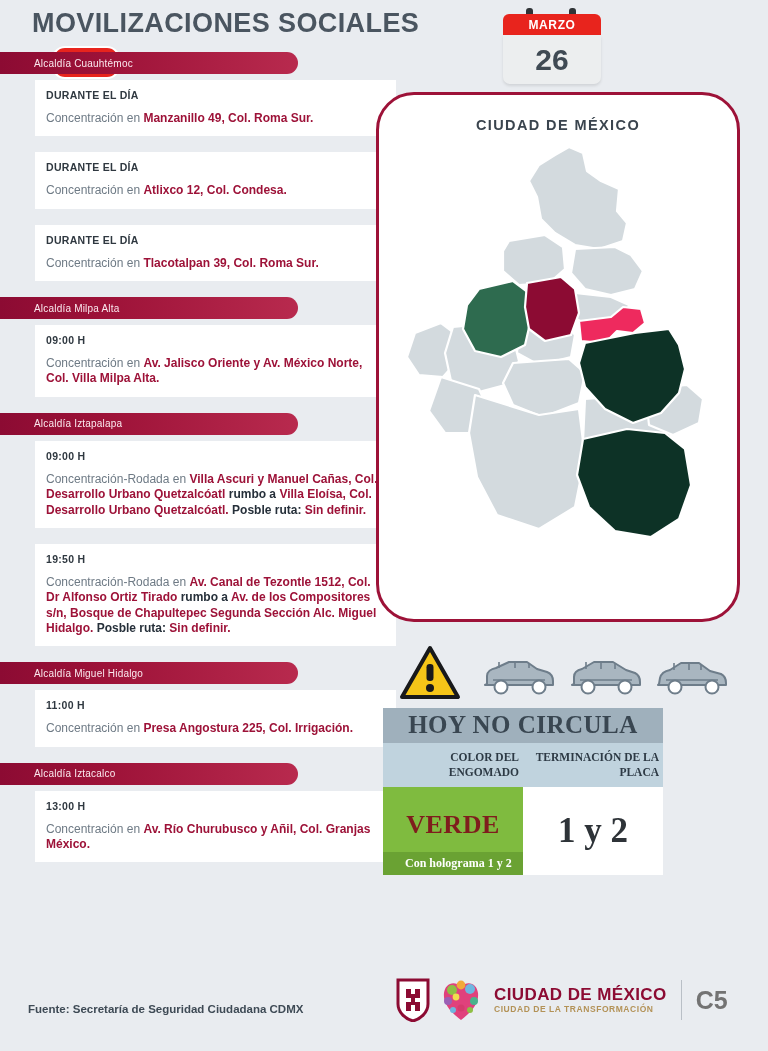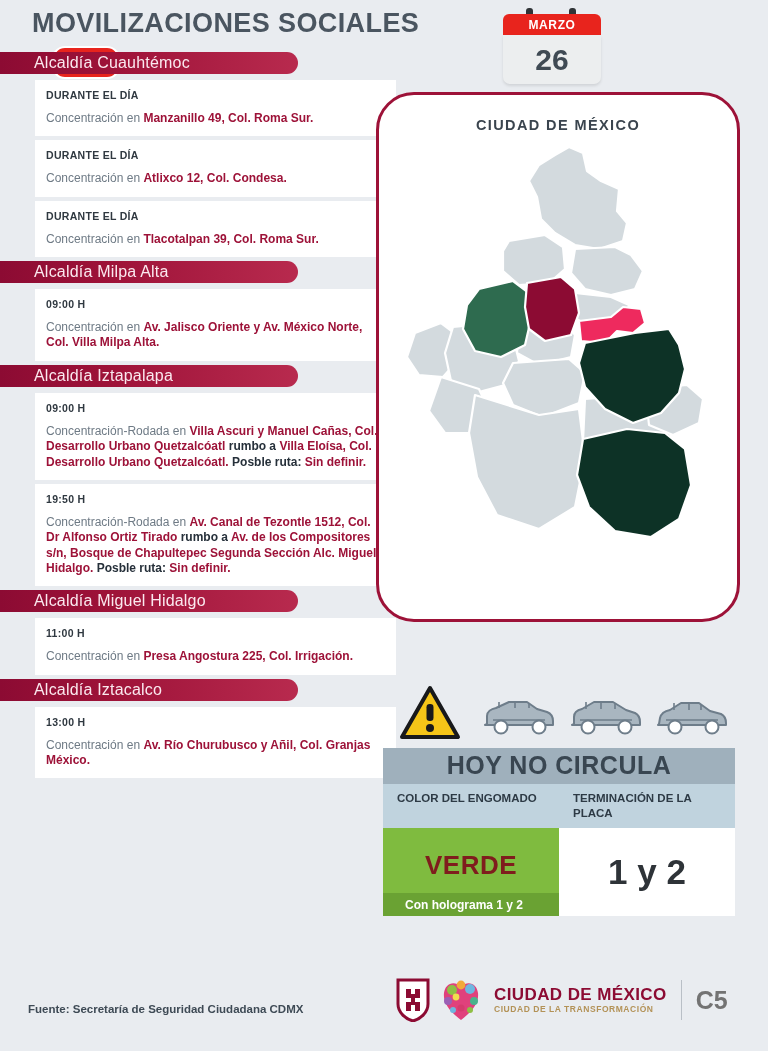--- a/index.html
+++ b/index.html
@@ -45,24 +45,24 @@
 
   
   .left { position: absolute; left: 0; top: 52px; width: 345px; }
   .alc-bar {
     position: relative; height: 22px; margin: 0 0 6px 0; width: 298px;
     background: linear-gradient(90deg, #8c0b33 0%, #9d1238 35%, #b82a4e 100%);
     border-radius: 0 12px 12px 0;
     display: flex; align-items: center;
   }
   .alc-bar span {
-    margin-left: 34px; color: #fbe9ef; font-size: 16px; letter-spacing: .2px;
+    margin-left: 34px; color: #fbe9ef; font-size: 10px; letter-spacing: .2px;
   }
   .event {
-    background: #fff; margin: 0 0 4px 35px; width: 361px;
+    background: #fff; margin: 0 0 16px 35px; width: 361px;
     padding: 9px 11px 10px 11px;
   }
   .event .time {
     font-size: 10.5px; font-weight: bold; color: #2f3840;
     letter-spacing: .3px; margin-bottom: 10px;
   }
   .event .desc { font-size: 12px; line-height: 1.28; color: #6e7a85; }
   .event .desc b { color: #9d1238; font-weight: bold; }
   .event .desc i { color: #26303a; font-weight: bold; font-style: normal; }
   .source {
@@ -75,34 +75,34 @@
     position: absolute; left: 376px; top: 92px; width: 364px; height: 530px;
     background: #fff; border: 3px solid #9d1238; border-radius: 38px;
   }
   .map-title {
     position: absolute; top: 22px; width: 100%; text-align: center;
     font-size: 14.5px; font-weight: bold; color: #3a444e; letter-spacing: 1.4px;
   }
   .map-svg { position: absolute; left: 0; top: 42px; width: 364px; height: 470px; }
 
   
-  .hnc { position: absolute; left: 383px; top: 676px; width: 352px; }
+  .hnc { position: absolute; left: 383px; top: 636px; width: 280px; font-family: Liberation Serif, serif; }
   .hnc-icons { height: 72px; position: relative; }
   .warn { position: absolute; left: 16px; top: 8px; width: 62px; height: 58px; }
   .car { position: absolute; top: 22px; width: 78px; height: 38px; }
   .car.c1 { left: 96px; }
   .car.c2 { left: 183px; }
   .car.c3 { left: 270px; }
   .hnc-title {
     background: #9fb0bc; text-align: center; color: #394651;
     font-size: 25px; font-weight: bold; letter-spacing: .5px; padding: 3px 0 4px;
   }
   .hnc-heads { display: flex; background: #c0d3de; }
   .hnc-heads > div {
-    flex: 1; text-align: left; padding: 7px 14px 8px;
+    flex: 1; text-align: right; padding: 7px 4px 8px;
     font-size: 11.5px; font-weight: bold; color: #2d3a45; line-height: 1.28;
   }
   .hnc-vals { display: flex; height: 88px; }
   .hnc-color {
     flex: 1; background: #7fbb3f; position: relative;
     display: flex; align-items: center; justify-content: center;
   }
   .hnc-color .big {
     color: #7f1d1d; font-size: 26px; font-weight: bold; letter-spacing: .5px;
     margin-bottom: 13px;

